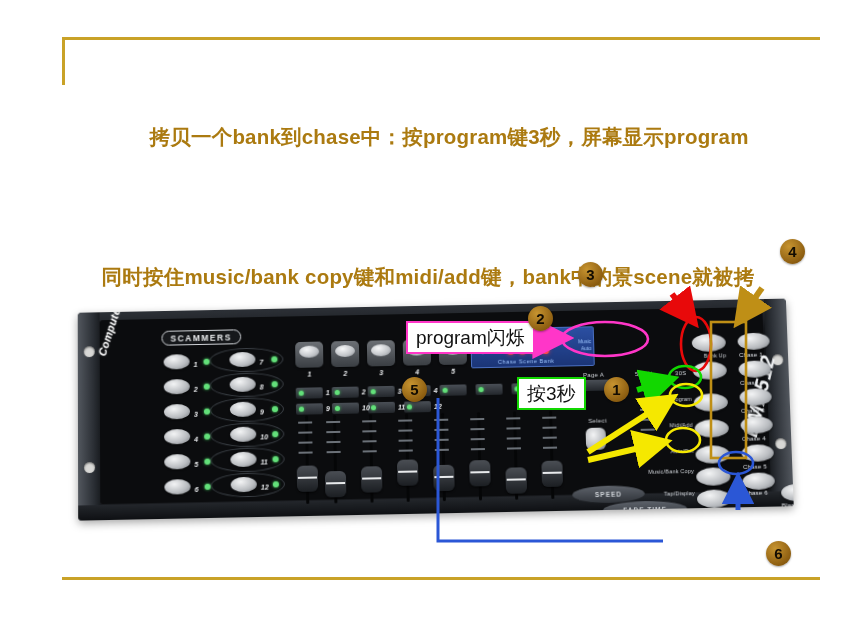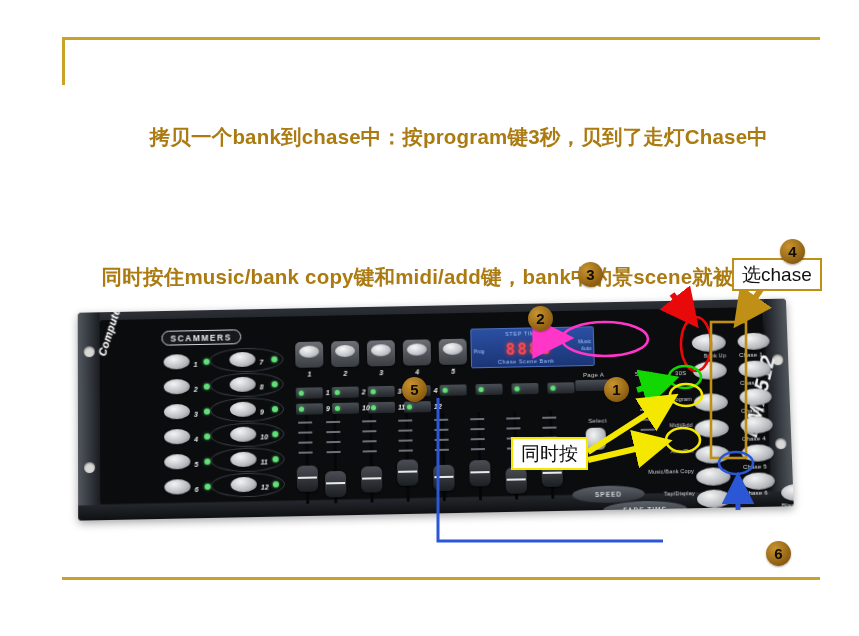--- a/index.html
+++ b/index.html
@@ -173,21 +173,21 @@
 </head>
 <body>
 
 <div class="slide">
 
   <div class="rule-top"></div>
   <div class="rule-top-stub"></div>
   <div class="rule-bottom"></div>
 
   <div class="para">
-    <span class="indent"></span><span>拷贝一个bank到chase中：按program键3秒，贝到了走灯Chase中</span><br>
+    <span class="indent"></span><span>拷贝一个bank到chase中：按program键3秒，屏幕显示program</span><br>
     <br>
     <span>同时按住music/bank copy键和midi/add键，bank中的景scene就被拷</span><br>
     <span>贝到了走灯Chase中，最后退出编程。</span>
   </div>
 
   <div class="device">
     <div class="dev-body">
       <div class="dev-rail">
         <div class="rail-hole" style="top:34px;"></div>
         <div class="rail-hole" style="top:150px;"></div>
@@ -479,32 +479,32 @@
     <line x1="588" y1="460" x2="665" y2="442" stroke="#f5e800" stroke-width="6" marker-end="url(#ar-yellow)"></line>
     <ellipse cx="686" cy="395" rx="16" ry="11" fill="none" stroke="#f5e800" stroke-width="2.6"></ellipse>
     <ellipse cx="683" cy="440" rx="17" ry="12" fill="none" stroke="#f5e800" stroke-width="2.6"></ellipse>
 
     <ellipse cx="736" cy="463" rx="17" ry="11" fill="none" stroke="#2b57d6" stroke-width="2.6"></ellipse>
     <line x1="738" y1="510" x2="738" y2="478" stroke="#2b57d6" stroke-width="5" marker-end="url(#ar-blue)"></line>
 
     <polyline points="438,398 438,541 663,541" fill="none" stroke="#2b57d6" stroke-width="3"></polyline>
   </svg>
 
+  <div class="callout c-pink" style="left:406px;top:321px;">
+    <span>program闪烁</span>
+  </div>
   <div class="badge" style="left:528px;top:306px;">2</div>
 
   <div class="badge" style="left:578px;top:262px;">3</div>
 
-  <div class="callout c-gold" style="left:732px;top:258px;">
-    <span>选chase</span>
+  <div class="badge" style="left:780px;top:239px;">4</div>
+
+  <div class="callout c-green" style="left:517px;top:377px;">
+    <span>按3秒</span>
   </div>
-  <div class="badge" style="left:780px;top:239px;">4</div>
-
   <div class="badge" style="left:604px;top:377px;">1</div>
 
   <div class="badge" style="left:402px;top:377px;">5</div>
 
-  <div class="callout c-yellow" style="left:511px;top:437px;">
-    <span>同时按</span>
-  </div>
 
   <div class="badge" style="left:766px;top:541px;">6</div>
 
 </div>
 
 </body></html>

